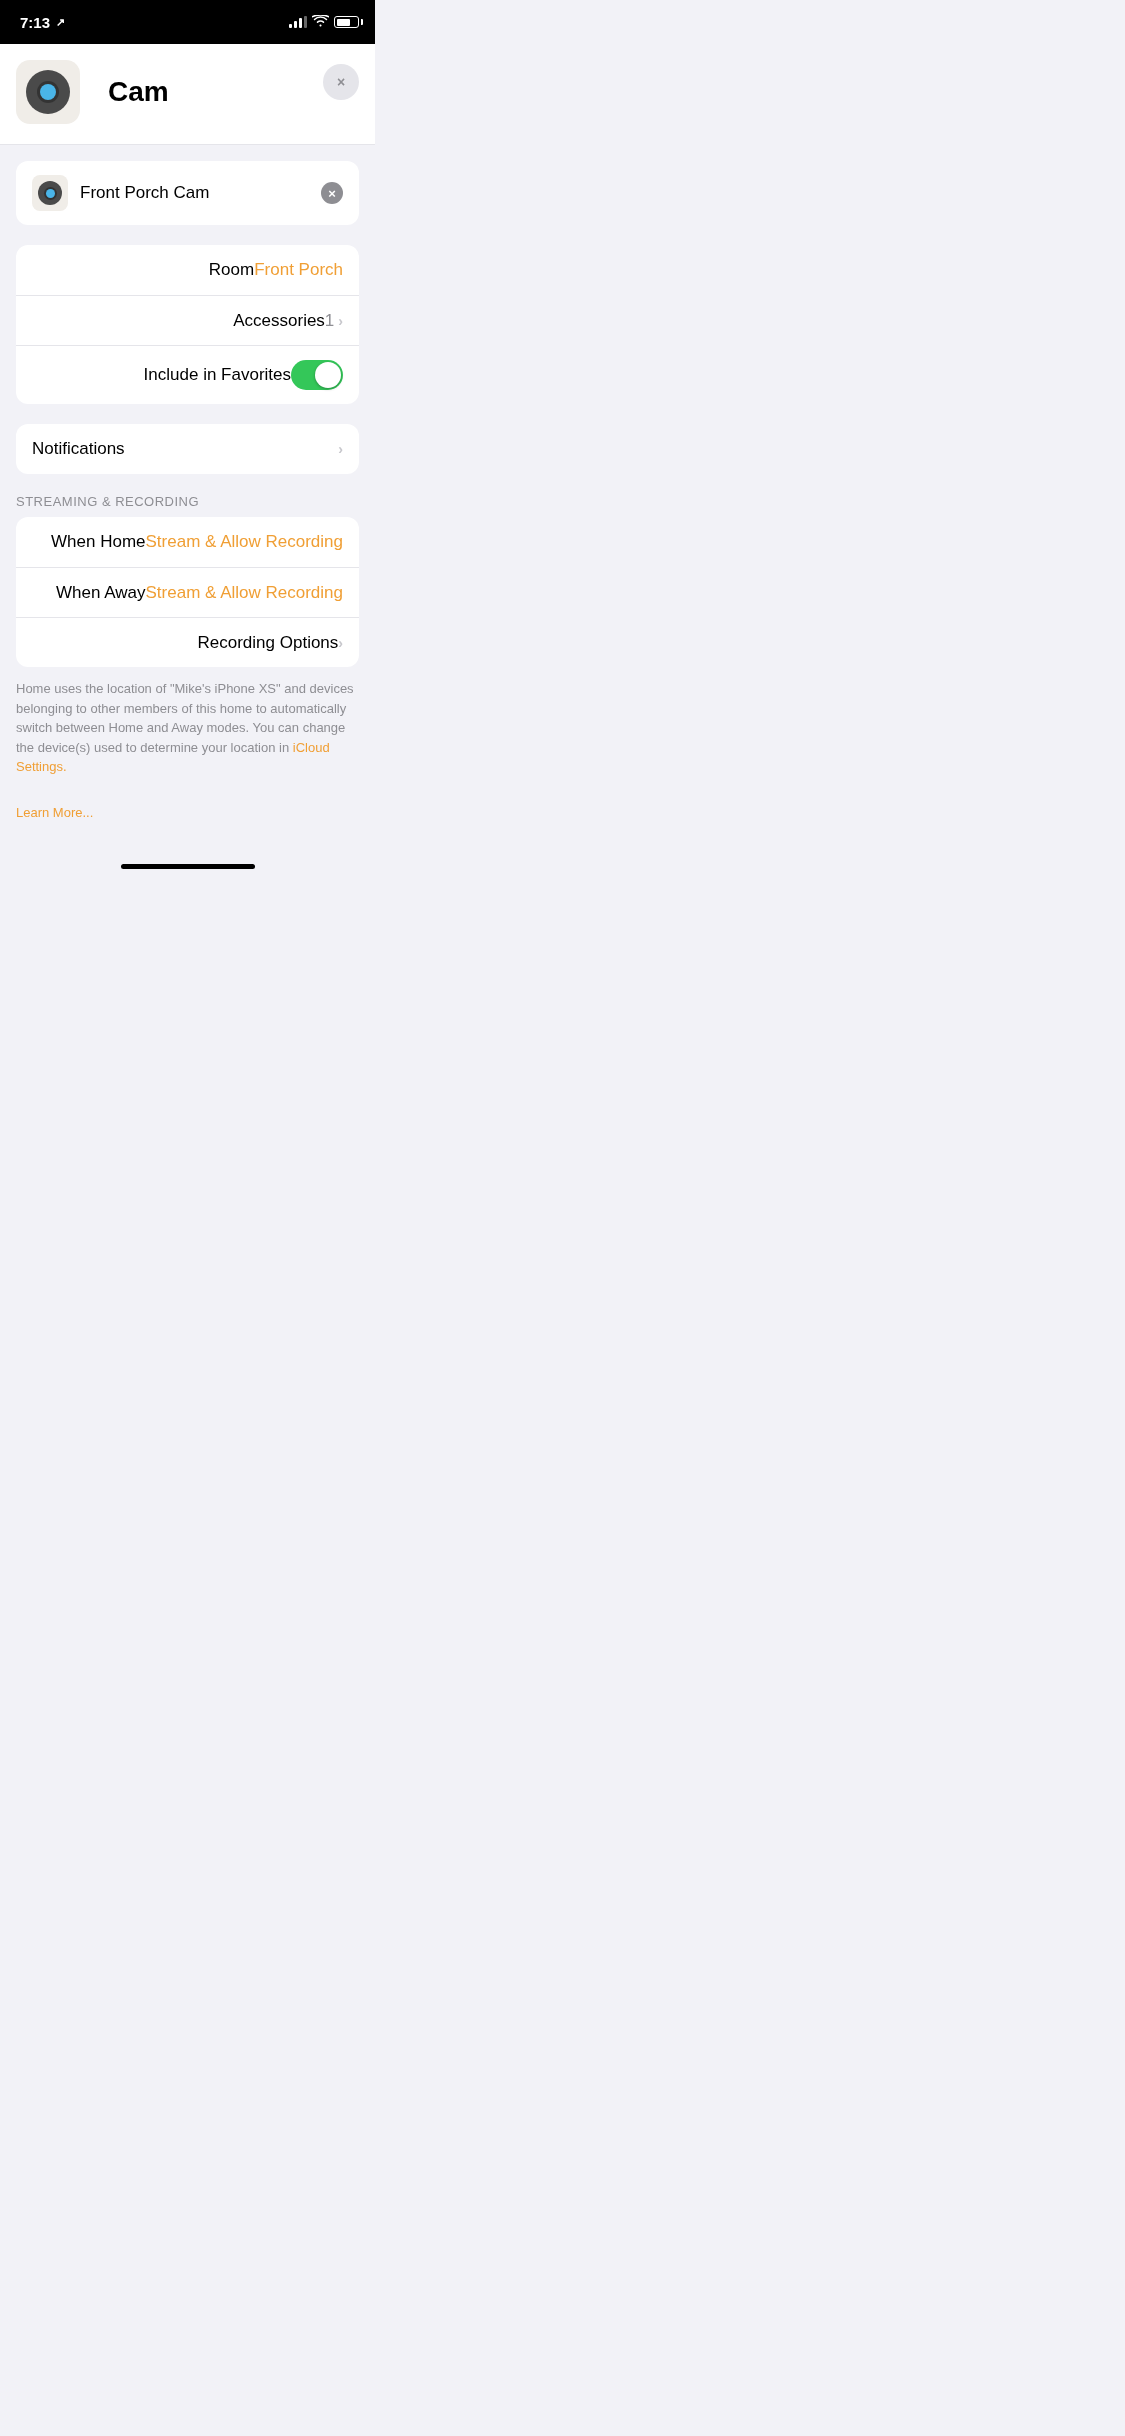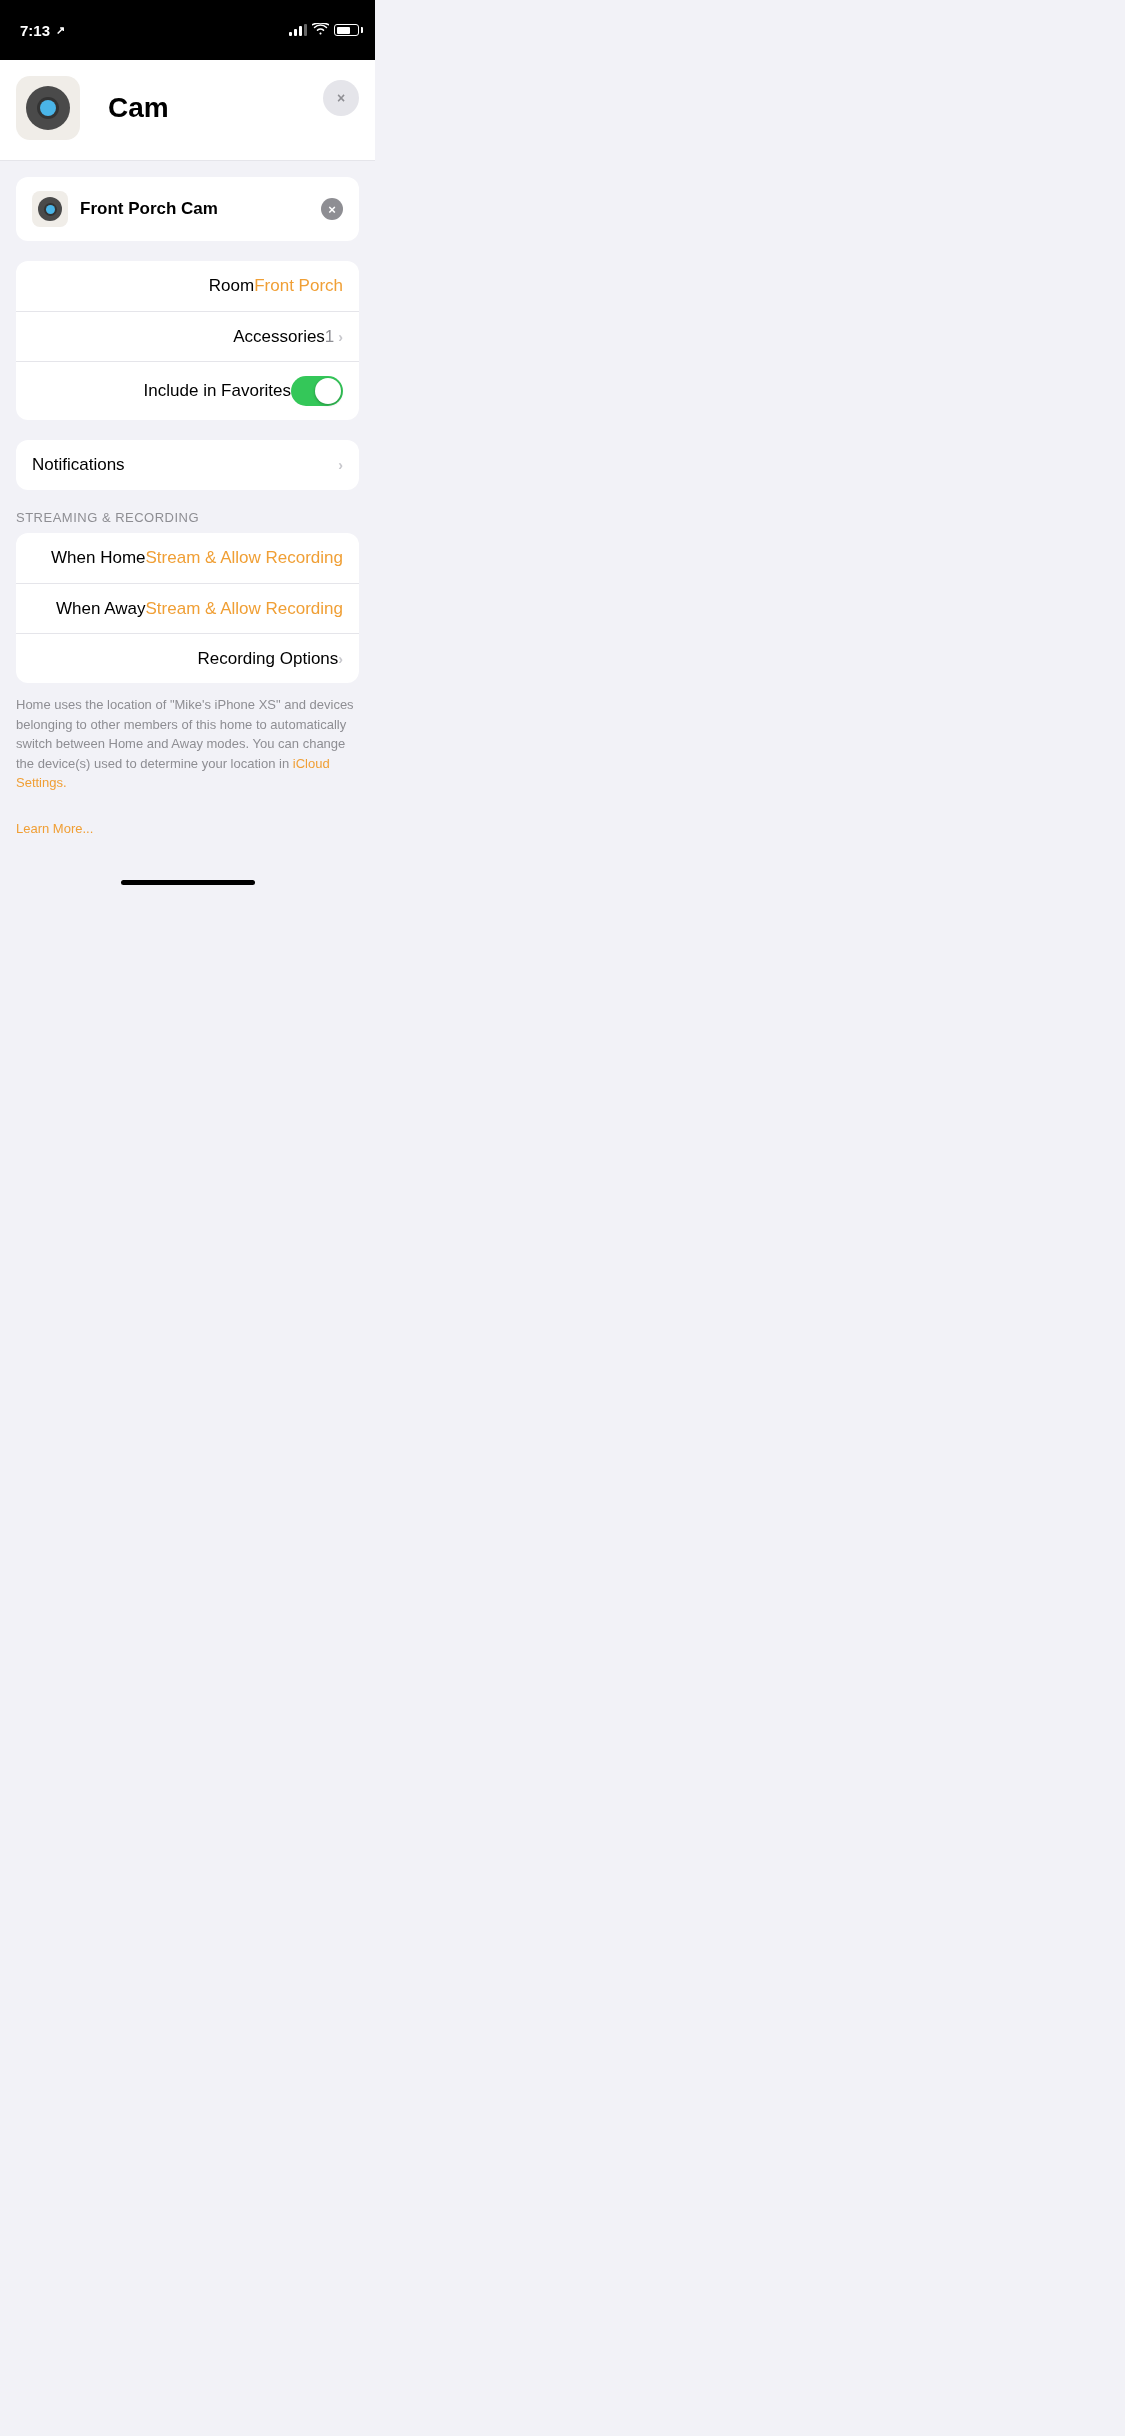--- a/index.html
+++ b/index.html
@@ -9,21 +9,21 @@
       width: 375px;
       min-height: 812px;
       background: #f2f2f7;
       font-family: -apple-system, 'SF Pro Display', 'Helvetica Neue', Arial, sans-serif;
       overflow-x: hidden;
     }
 
     
     .status-bar {
       background: #000;
-      height: 60px;
+      height: 44px;
       display: flex;
       align-items: center;
       justify-content: space-between;
       padding: 0 16px 0 20px;
       color: #fff;
       font-size: 15px;
       font-weight: 600;
     }
     .status-time {
       display: flex;
@@ -180,21 +180,21 @@
     }
     .cam-name-lens {
       width: 9px;
       height: 9px;
       background: #4ab5e8;
       border-radius: 50%;
       box-shadow: 0 0 0 2px #333;
     }
     .cam-name-text {
       font-size: 17px;
-      font-weight: 700;
+      font-weight: 400;
       color: #000;
       flex: 1;
     }
     .cam-name-remove {
       width: 22px;
       height: 22px;
       background: #8e8e93;
       border-radius: 50%;
       display: flex;
       align-items: center;

